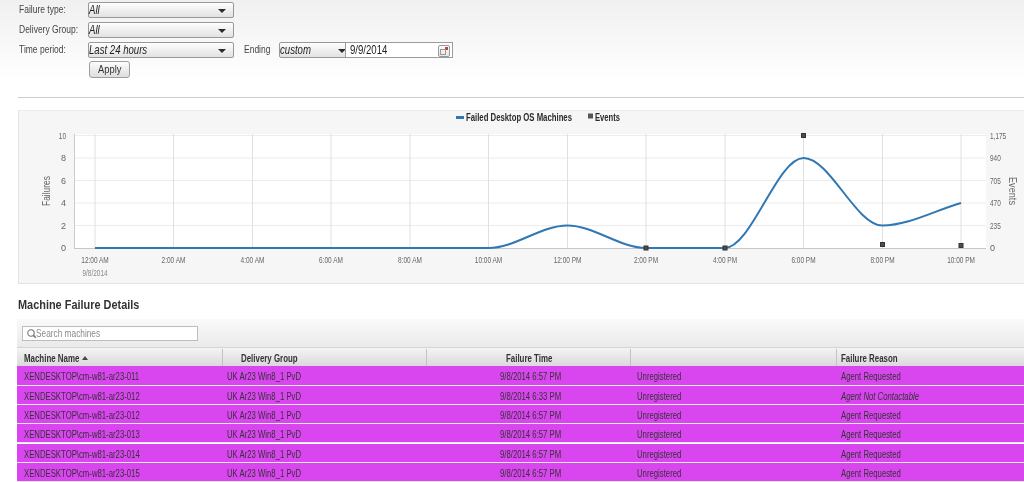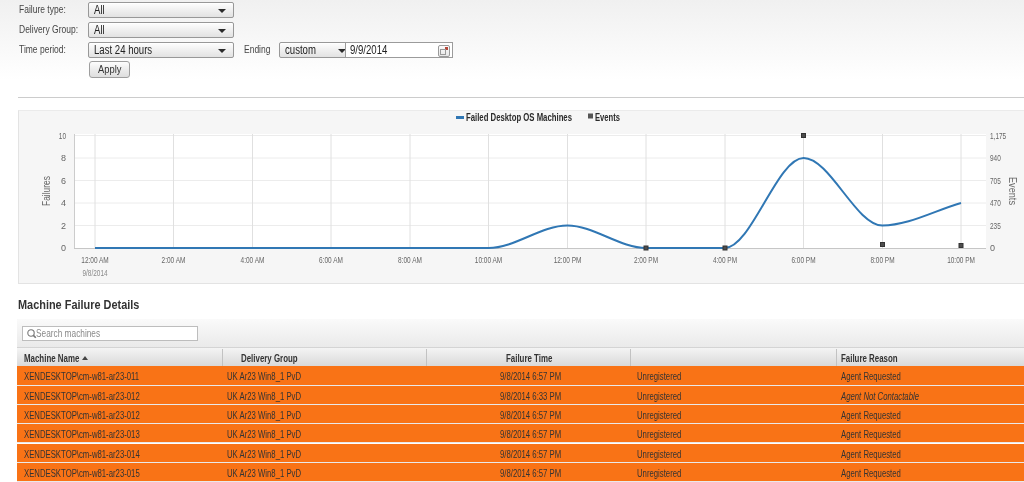--- a/index.html
+++ b/index.html
@@ -6,38 +6,38 @@
 body{width:1024px;height:482px;position:relative;overflow:hidden;background:#fff;
   font-family:"Liberation Sans",sans-serif;}
 .abs{position:absolute;}
 .topgrad{left:0;top:0;width:1024px;height:80px;background:linear-gradient(#f0f0f0,#ffffff);}
 .flabel{font-size:10px;color:#454545;line-height:12px;}
 .cx{display:inline-block;transform:scaleX(.85);transform-origin:0 50%;white-space:pre;}
 .cx8{display:inline-block;transform:scaleX(.8);transform-origin:0 50%;white-space:pre;}
 .cx77{display:inline-block;transform:scaleX(.775);transform-origin:0 50%;white-space:pre;}
 .dd{box-sizing:border-box;height:16px;border:1px solid #989898;border-radius:2px;
   background:linear-gradient(#fefefe,#f1f1f1 45%,#e2e2e2);box-shadow:inset 0 1px 0 #fff;
-  font-size:12px;color:#222;line-height:14px;padding-left:5px;}
+  font-size:12px;color:#222;line-height:14px;font-style:italic;}
 .dd .arr{position:absolute;right:7px;top:6px;width:0;height:0;
   border-left:4px solid transparent;border-right:4px solid transparent;border-top:4px solid #2b2b2b;}
 .txt{box-sizing:border-box;height:16px;border:1px solid #9b9b9b;background:#fff;
   font-size:12px;color:#222;line-height:14px;padding-left:4px;}
 .applybtn{box-sizing:border-box;left:89px;top:61px;width:41px;height:17px;border:1px solid #9e9e9e;border-radius:3px;
   background:linear-gradient(#fdfdfd,#ececec 50%,#dedede);font-size:11px;color:#333;text-align:center;line-height:15px;}
 .chartpanel{left:18px;top:110px;width:1006px;height:174px;background:#f6f6f6;
   border-top:1px solid #ebebeb;border-left:1px solid #e3e3e3;border-bottom:1px solid #e3e3e3;box-sizing:border-box;}
 .mfd{left:18px;top:298px;font-size:13px;font-weight:bold;color:#333;line-height:13px;}
 .toolbar{left:17px;top:319px;width:1007px;height:28px;background:linear-gradient(#fafafa,#eaeaea);}
 .searchbox{left:22px;top:326px;width:176px;height:15px;box-sizing:border-box;border:1px solid #bdbdbd;background:#fff;}
 .searchtxt{left:36px;top:329px;font-size:10px;color:#8a8a8a;line-height:10px;}
 .thead{left:17px;top:347px;width:1007px;height:20px;box-sizing:border-box;
   background:linear-gradient(#f4f4f4,#d9d9d9);border-top:1px solid #d4d4d4;border-bottom:1px solid #b0b0b0;}
 .th{position:absolute;top:5px;font-size:10px;font-weight:bold;color:#333;white-space:nowrap;line-height:11px;}
 .colsep{position:absolute;top:1px;width:1px;height:17px;background:#c2c2c2;}
-.trow{position:absolute;left:17px;width:1007px;height:19.3px;border-bottom:1px solid #e9e9e9;box-sizing:border-box;background:#f97316;}
+.trow{position:absolute;left:17px;width:1007px;height:19.3px;border-bottom:1px solid #e9e9e9;box-sizing:border-box;background:#d946ef;}
 .td{position:absolute;top:5px;font-size:10px;color:#333;white-space:nowrap;line-height:11px;}
 .sorta{position:absolute;left:65px;top:8px;width:0;height:0;border-left:3.5px solid transparent;border-right:3.5px solid transparent;
   border-bottom:4px solid #444;}
 </style>
 </head>
 <body>
 <div class="abs topgrad"></div>
 
 <div class="abs flabel" style="left:19px;top:4px;"><span class="cx">Failure type:</span></div>
 <div class="abs dd" style="left:88px;top:2px;width:146px;"><span class="cx8">All</span><span class="arr"></span></div>

